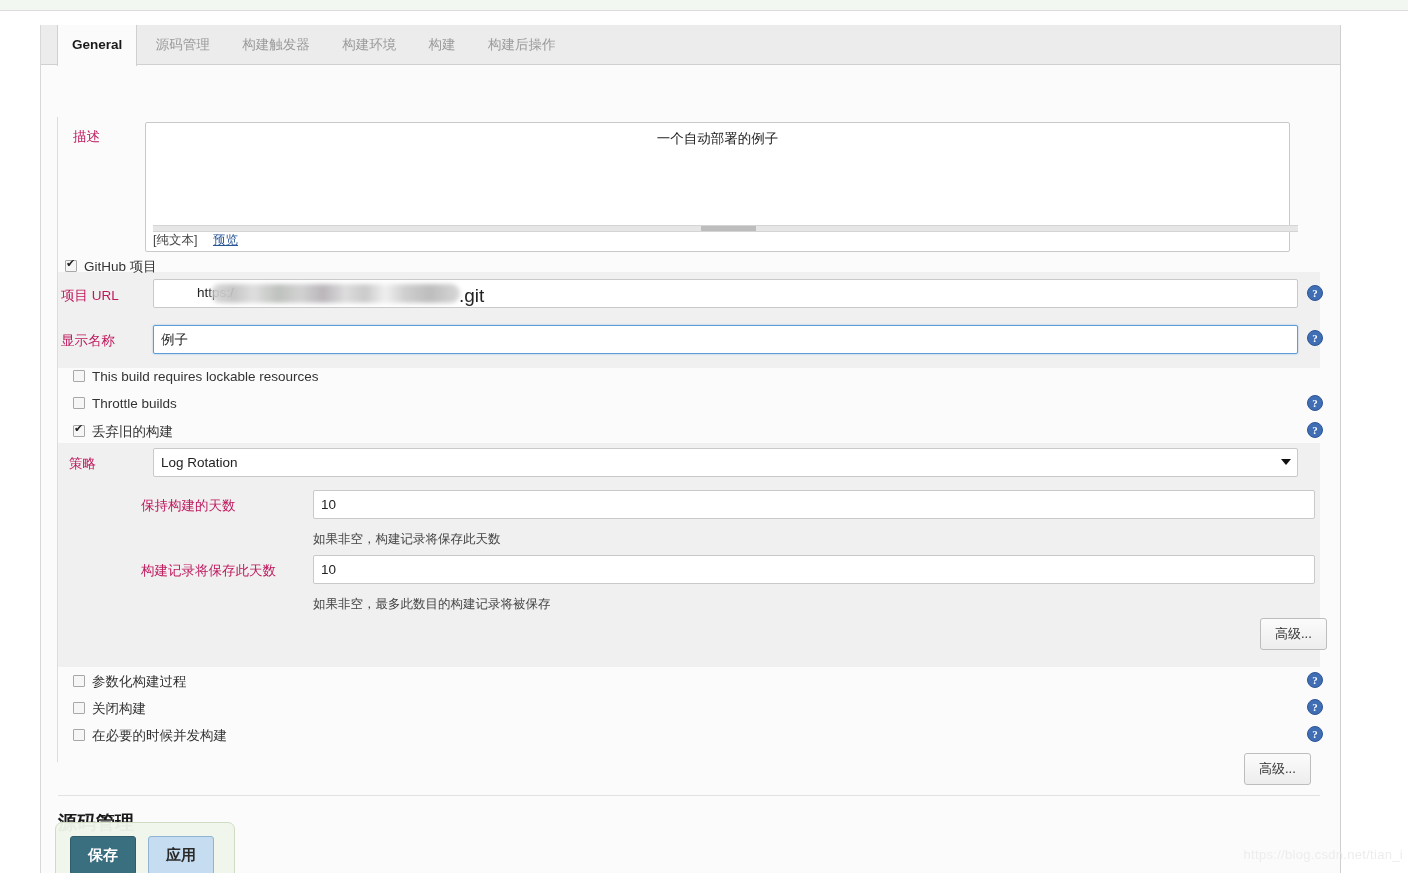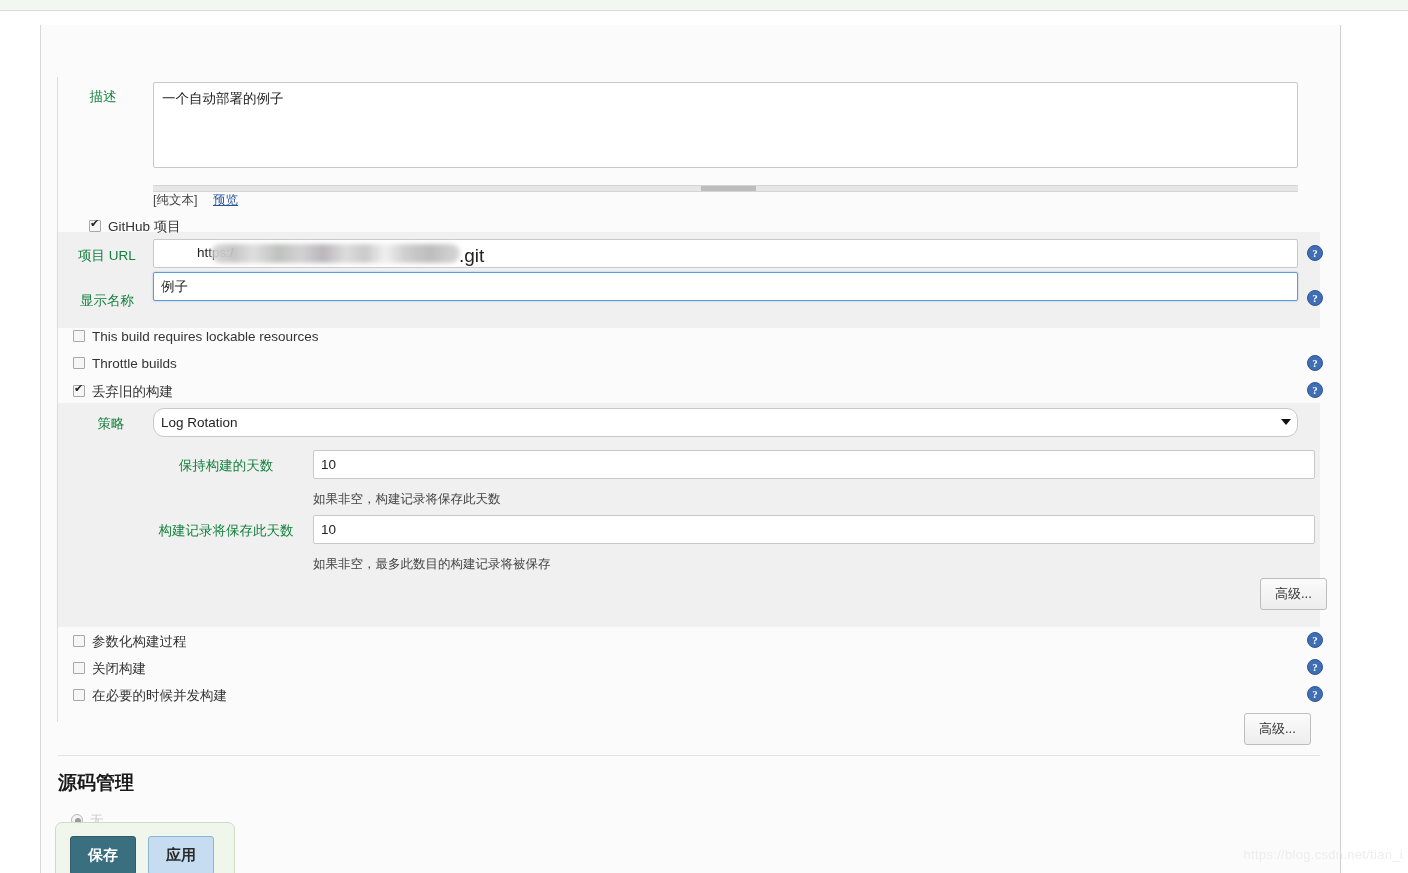--- a/index.html
+++ b/index.html
@@ -41,21 +41,21 @@
   #form {
     position: relative;
     padding-top: 18px;
     font-size: 13.5px; color: #333;
   }
   .vline {
     position: absolute; left: 16px; top: 52px; width: 1px; height: 645px;
     background: #dcdcdc;
   }
   .lbl {
-    position: absolute; text-align: center; color: #15803d; font-size: 13.5px;
+    position: absolute; text-align: left; color: #be185d; font-size: 13.5px;
   }
   input.txt, textarea.txt, select.sel {
     font-family: "Liberation Sans", "DejaVu Sans", sans-serif;
     font-size: 13.5px; color: #222;
     border: 1px solid #c9c9c9; background: #fff;
     padding: 4px 7px; border-radius: 2px;
     outline: none;
   }
   textarea.txt { resize: none; line-height: 1.5; padding: 6px 8px; }
   input.focused { border: 1px solid #5b9dd9; box-shadow: 0 0 2px rgba(91,157,217,.6); }
@@ -141,68 +141,76 @@
     font-size: 13px; color: #ededed; letter-spacing: .3px;
   }
 </style>
 </head>
 <body>
 
 <div id="top-strip"></div>
 
 <div id="panel">
 
+  <div id="tabbar">
+    <div class="tab active">General</div>
+    <div class="tab">源码管理</div>
+    <div class="tab">构建触发器</div>
+    <div class="tab">构建环境</div>
+    <div class="tab">构建</div>
+    <div class="tab">构建后操作</div>
+  </div>
 
   <div id="form">
 
     <div class="vline"></div>
 
     <div class="lbl" style="left:32px; top:63px; width:60px;">描述</div>
-    <textarea class="txt" style="position: absolute; left: 112px; top: 57px; width: 1145px; height: 86px;">一个自动部署的例子</textarea>
+    <textarea class="txt" style="position: absolute; left: 104px; top: 57px; width: 1145px; height: 130px; text-align: center;">一个自动部署的例子</textarea>
     <div class="tbar" style="left:112px; top:160px; width:1145px;"></div>
     <div class="tgrip" style="left:660px; top:161px; width:55px;"></div>
     <div class="subtext" style="left:112px; top:167px;">[纯文本]</div>
     <a class="lnk subtext" style="left:172px; top:167px;">预览</a>
 
     <div class="shade" style="left:17px; top:207px; width:1262px; height:96px;"></div>
 
-    <div class="cbrow" style="left:48px; top:193px;">
+    <div class="cbrow" style="left:24px; top:193px;">
       <span class="cb on"></span><span>GitHub 项目</span>
     </div>
 
     <div class="lbl" style="left:20px; top:222px; width:92px;">项目 URL</div>
     <div style="position:absolute; left:112px; top:214px; width:1145px; height:29px; background:#fff; border:1px solid #c9c9c9; border-radius:2px;">
       <span style="position:absolute; left:7px; top:5px; font-size:13.5px; color:#222;margin-left:36px;">https:/</span>
       <span class="blurbox" style="left:57px; top:4px; width:249px; height:19px;"></span>
       <span style="position:absolute; left:305px; top:5px; font-size:19px; color:#222;">.git</span>
     </div>
     <div class="help" style="left:1266px; top:220px;">?</div>
 
     <div class="lbl" style="left:20px; top:267px; width:92px;">显示名称</div>
-    <input class="txt focused" style="position: absolute; left: 112px; top: 247px; width: 1145px; height: 29px;" value="例子">
+    <input class="txt focused" style="position: absolute; left: 112px; top: 260px; width: 1145px; height: 29px;" value="例子">
     <div class="help" style="left:1266px; top:265px;">?</div>
 
     <div class="cbrow" style="left:32px; top:304px;">
       <span class="cb"></span><span>This build requires lockable resources</span>
     </div>
 
     <div class="cbrow" style="left:32px; top:331px;">
       <span class="cb"></span><span>Throttle builds</span>
     </div>
     <div class="help" style="left:1266px; top:330px;">?</div>
 
     <div class="cbrow" style="left:32px; top:358px;">
       <span class="cb on"></span><span>丢弃旧的构建</span>
     </div>
     <div class="help" style="left:1266px; top:357px;">?</div>
 
     <div class="shade" style="left:17px; top:378px; width:1262px; height:224px;"></div>
 
     <div class="lbl" style="left:28px; top:390px; width:84px;">策略</div>
-    <select class="sel" style="position:absolute; left:112px; top:383px; width:1145px; height:29px;border-radius:11px;">
+    <select class="sel" style="position:absolute; left:112px; top:383px; width:1145px; height:29px;">
       <option>Log Rotation</option>
     </select>
     <div class="arrow" style="left:1240px; top:394px;"></div>
 
     <div class="lbl" style="left:100px; top:432px; width:170px;">保持构建的天数</div>
     <input class="txt" style="position: absolute; left: 272px; top: 425px; width: 1002px; height: 29px;" value="10">
     <div class="subtext" style="left:272px; top:466px;">如果非空，构建记录将保存此天数</div>
 
     <div class="lbl" style="left:100px; top:497px; width:170px;">构建记录将保存此天数</div>
     <input class="txt" style="position: absolute; left: 272px; top: 490px; width: 1002px; height: 29px;" value="10">

